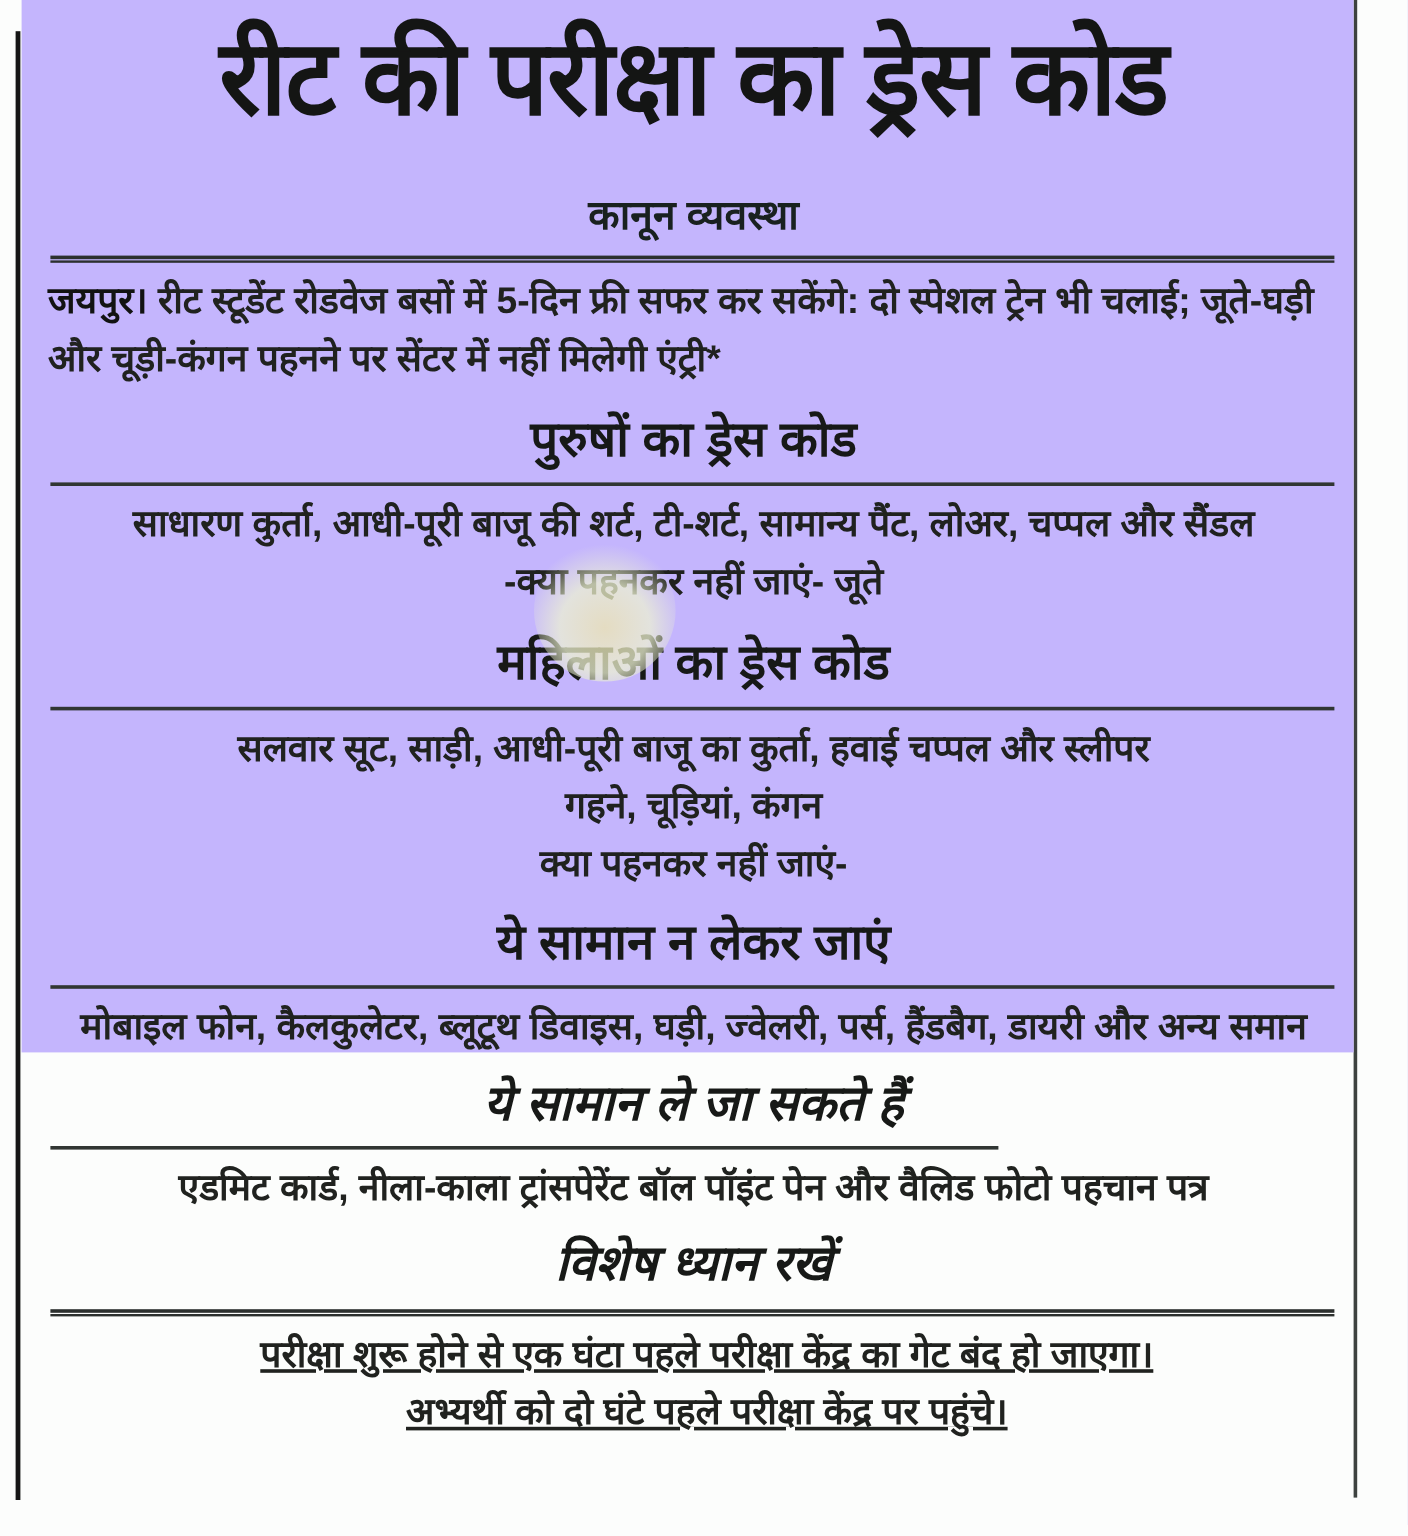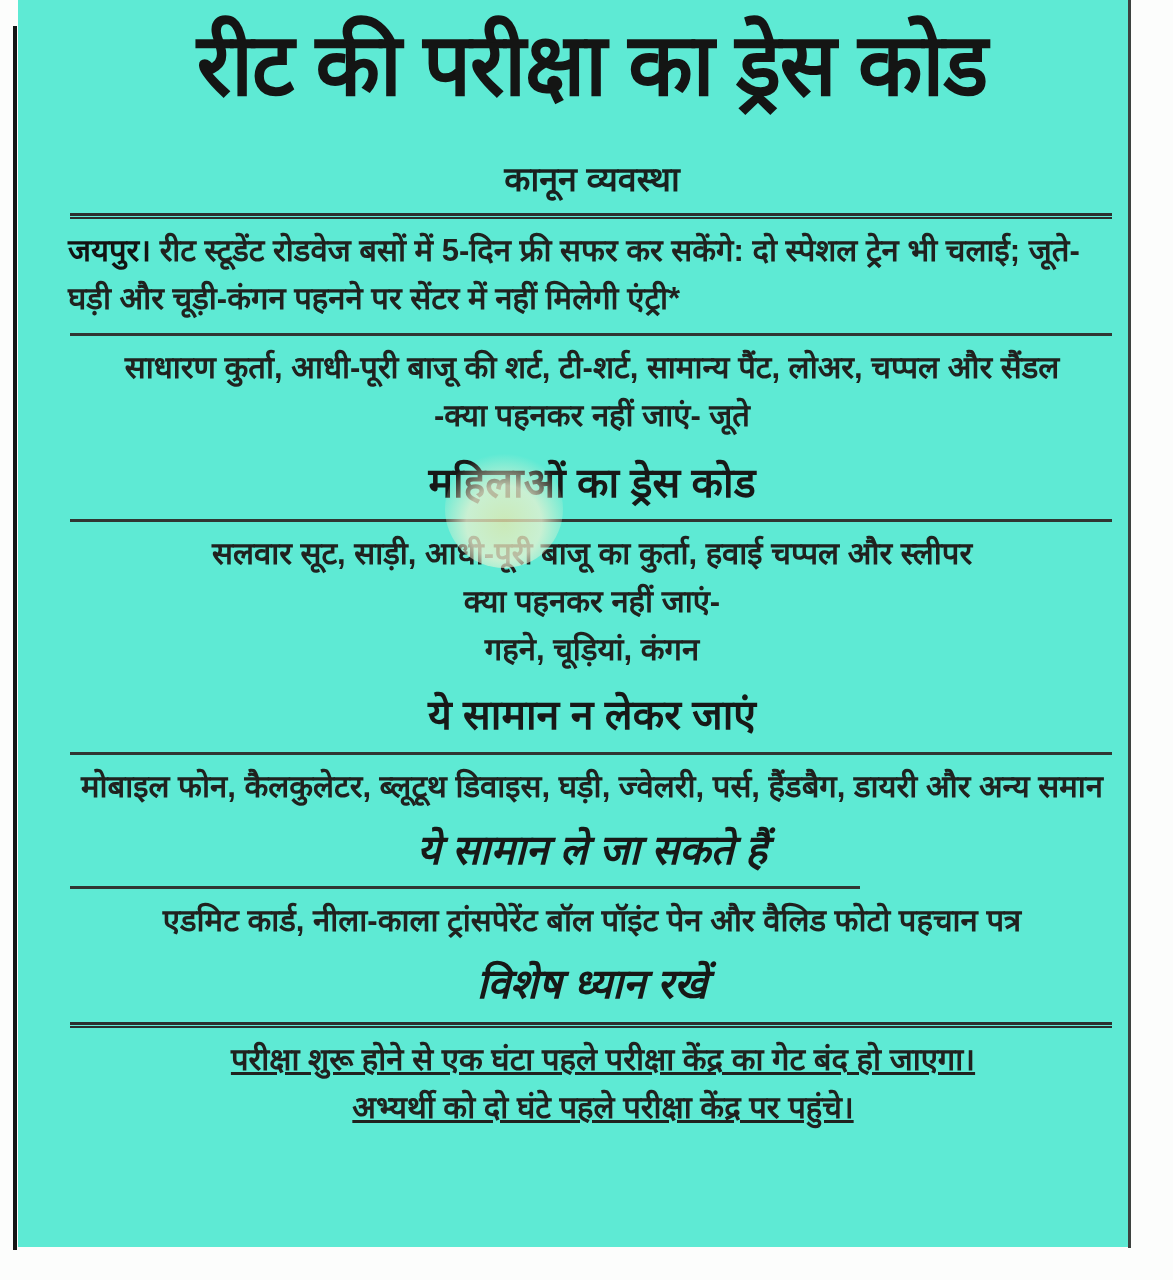--- a/index.html
+++ b/index.html
@@ -11,23 +11,23 @@
     overflow: hidden;
   }
   .page { position: relative; width: 1173px; height: 1280px; }
 
   .top-border   { position: absolute; left: 36px;  top: 9px;  width: 670px; height: 4px;  background: #151515; }
   .left-border  { position: absolute; left: 13px;  top: 26px; width: 4px;  height: 1224px; background: #151515; }
   .right-border { position: absolute; left: 1128px; top: 0;   width: 3px;  height: 1248px; background: #3d423f; }
 
   .paper {
     position: absolute; left: 18px; top: 0;
-    width: 1110px; height: 1247px;
-    background: #5eead4;
-    padding: 16px 12px 0 50px;
+    width: 1110px; height: 877px;
+    background: #c4b5fd;
+    padding: 16px 12px 0 22px;
   }
 
   .watermark {
     position: absolute; left: 427px; top: 450px;
     width: 118px; height: 118px; border-radius: 50%;
     background: radial-gradient(circle at 50% 62%,
       #efe9ae 0%, #edf2d2 40%, rgba(237,242,210,0) 74%);
     opacity: 0.75;
     pointer-events: none;
   }
@@ -84,32 +84,33 @@
 
     <div class="kicker">कानून व्यवस्था</div>
 
     <div class="rule-double"></div>
 
     <p class="body-text">
       <span class="dateline">जयपुर।</span>
       <span>रीट स्टूडेंट रोडवेज बसों में 5-दिन फ्री सफर कर सकेंगे: दो स्पेशल ट्रेन भी चलाई; जूते-घड़ी और चूड़ी-कंगन पहनने पर सेंटर में नहीं मिलेगी एंट्री*</span>
     </p>
 
+    <h2 class="section-heading mt-lg">पुरुषों का ड्रेस कोड</h2>
     <div class="rule"></div>
     <div class="body-text">
       <span class="line">साधारण कुर्ता, आधी-पूरी बाजू की शर्ट, टी-शर्ट, सामान्य पैंट, लोअर, चप्पल और सैंडल</span>
       <span class="line">-क्या पहनकर नहीं जाएं- जूते</span>
     </div>
 
     <h2 class="section-heading mt-lg">महिलाओं का ड्रेस कोड</h2>
     <div class="rule"></div>
     <div class="body-text">
       <span class="line">सलवार सूट, साड़ी, आधी-पूरी बाजू का कुर्ता, हवाई चप्पल और स्लीपर</span>
+      <span class="line">गहने, चूड़ियां, कंगन</span>
       <span class="line">क्या पहनकर नहीं जाएं-</span>
-      <span class="line">गहने, चूड़ियां, कंगन</span>
     </div>
 
     <h2 class="section-heading mt-md">ये सामान न लेकर जाएं</h2>
     <div class="rule"></div>
     <div class="body-text">
       <span class="line">मोबाइल फोन, कैलकुलेटर, ब्लूटूथ डिवाइस, घड़ी, ज्वेलरी, पर्स, हैंडबैग, डायरी और अन्य समान</span>
     </div>
 
     <h2 class="section-heading mt-sm">ये सामान ले जा सकते हैं</h2>
     <div class="rule-short"></div>

